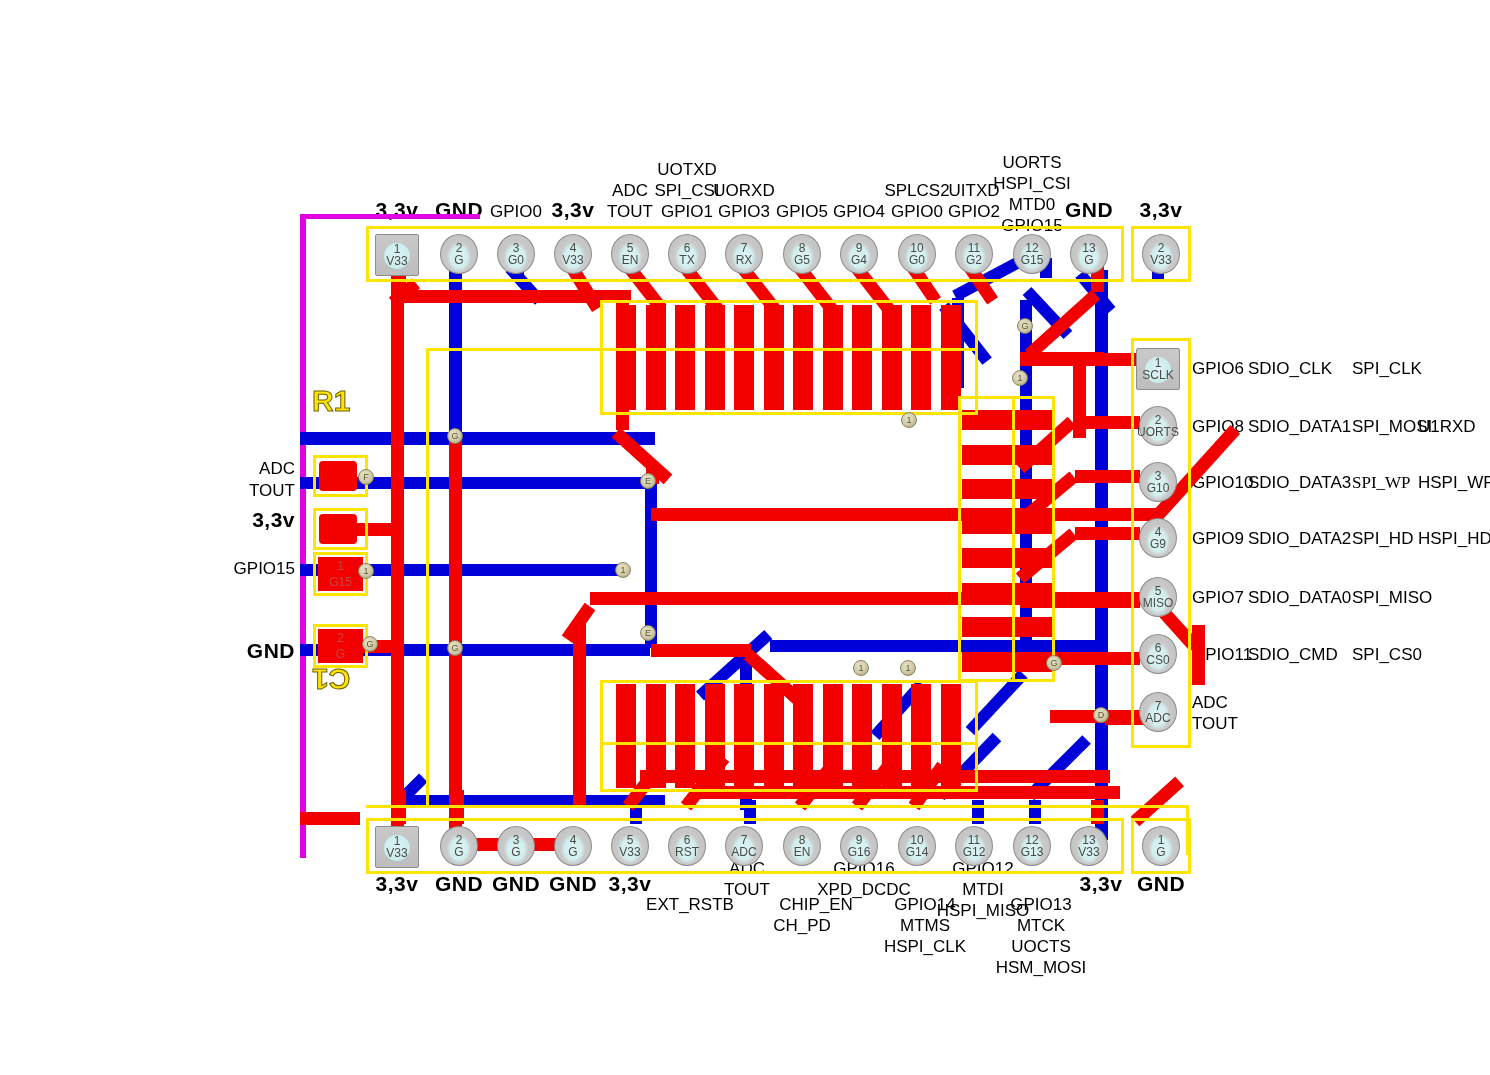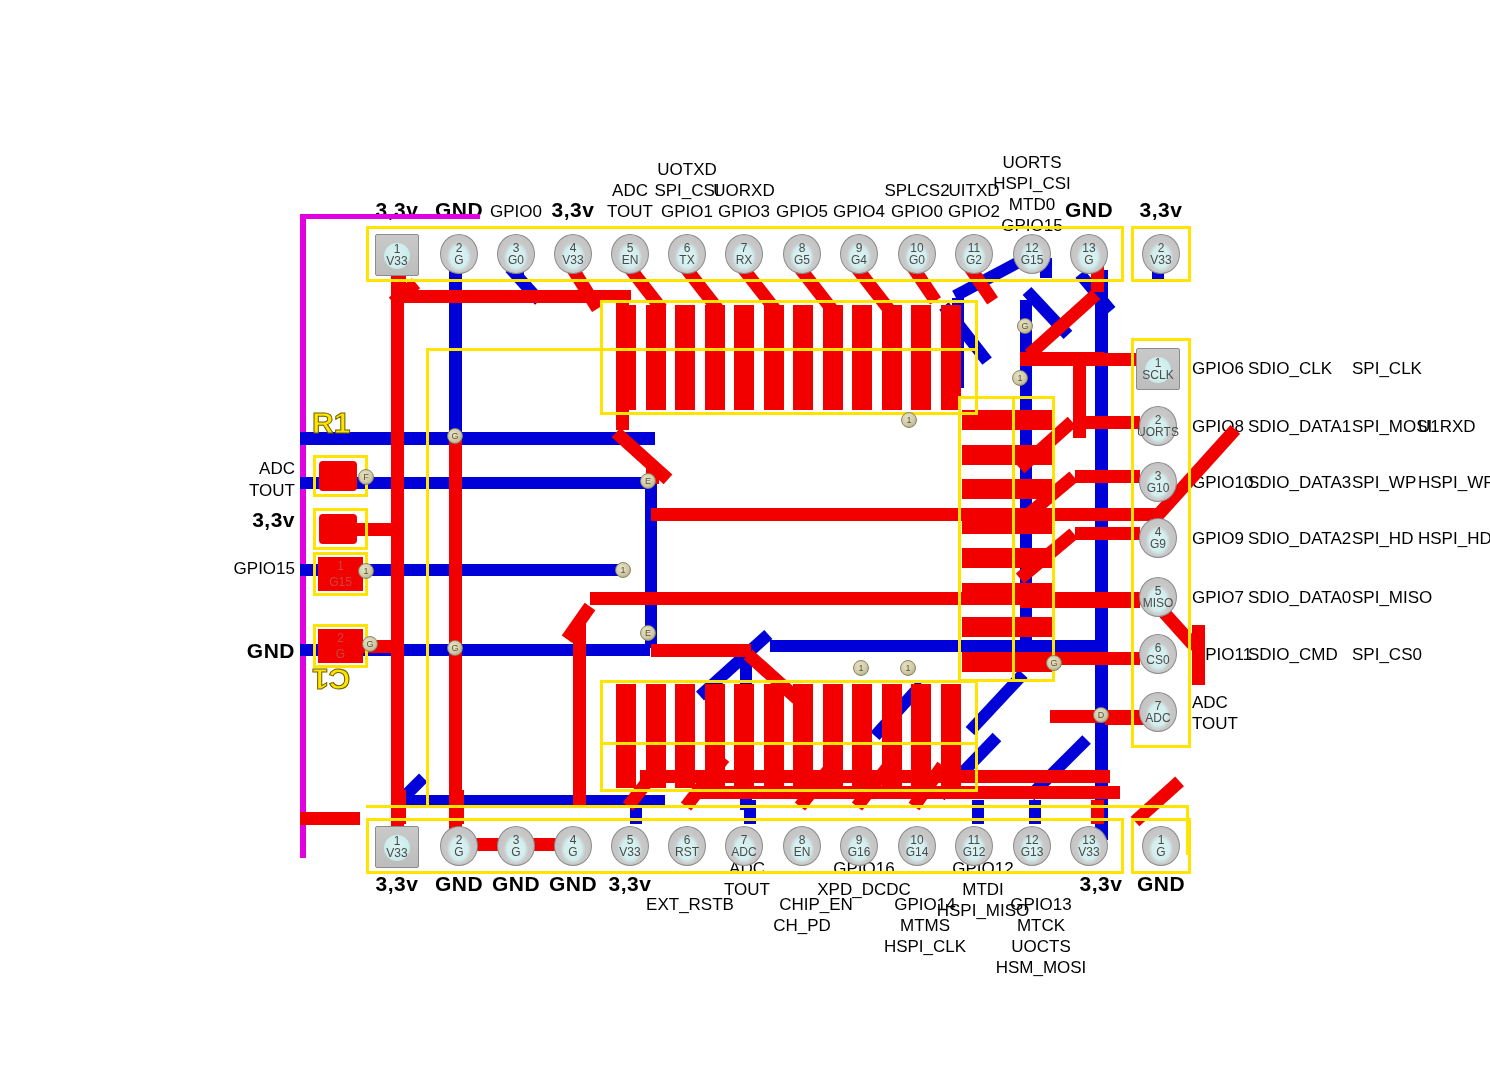--- a/index.html
+++ b/index.html
@@ -296,21 +296,21 @@
       <div class="smd" style="left: 962px; top: 410px; width: 90px; height: 20px;"></div>
       <div class="smd" style="left: 962px; top: 444.5px; width: 90px; height: 20px;"></div>
       <div class="smd" style="left: 962px; top: 479px; width: 90px; height: 20px;"></div>
       <div class="smd" style="left: 962px; top: 513.5px; width: 90px; height: 20px;"></div>
       <div class="smd" style="left: 962px; top: 548px; width: 90px; height: 20px;"></div>
       <div class="smd" style="left: 962px; top: 582.5px; width: 90px; height: 20px;"></div>
       <div class="smd" style="left: 962px; top: 617px; width: 90px; height: 20px;"></div>
       <div class="smd" style="left: 962px; top: 651.5px; width: 90px; height: 20px;"></div>
     </div>
 
-  <div class="refdes" style="left:312px; top:406px;">R1</div>
+  <div class="refdes" style="left:312px; top:384px;">R1</div>
   <div class="refdes flip" style="left:312px; top:662px;">C1</div>
 
   <div class="silk" style="left:313px; top:455px; width:55px; height:42px;"></div>
   <div class="smd smd-r" style="left:319px; top:461px; width:38px; height:30px;"></div>
 
   <div class="silk" style="left:313px; top:508px; width:55px; height:42px;"></div>
   <div class="smd smd-r" style="left:319px; top:514px; width:38px; height:30px;"></div>
 
   <div class="silk" style="left:313px; top:552px; width:55px; height:44px;"></div>
   <div class="smd" style="left:318px; top:557px; width:45px; height:34px;">
@@ -511,21 +511,21 @@
       </div>
       <div class="lbl lbl-md" style="left: 1418px; top: 416px;">
         <div style="line-height: 21px;">U1RXD</div>
       </div>
       <div class="lbl lbl-md" style="left: 1192px; top: 472px;">
         <div style="line-height: 21px;">GPIO10</div>
       </div>
       <div class="lbl lbl-md" style="left: 1248px; top: 472px;">
         <div style="line-height: 21px;">SDIO_DATA3</div>
       </div>
-      <div class="lbl lbl-md" style="left: 1352px; top: 472px;">
+      <div class="lbl lbl-md" style="left: 1352px; top: 472px; font-family: Liberation Serif, serif;">
         <div style="line-height: 21px;">SPI_WP</div>
       </div>
       <div class="lbl lbl-md" style="left: 1418px; top: 472px;">
         <div style="line-height: 21px;">HSPI_WP</div>
       </div>
       <div class="lbl lbl-md" style="left: 1192px; top: 528px;">
         <div style="line-height: 21px;">GPIO9</div>
       </div>
       <div class="lbl lbl-md" style="left: 1248px; top: 528px;">
         <div style="line-height: 21px;">SDIO_DATA2</div>

